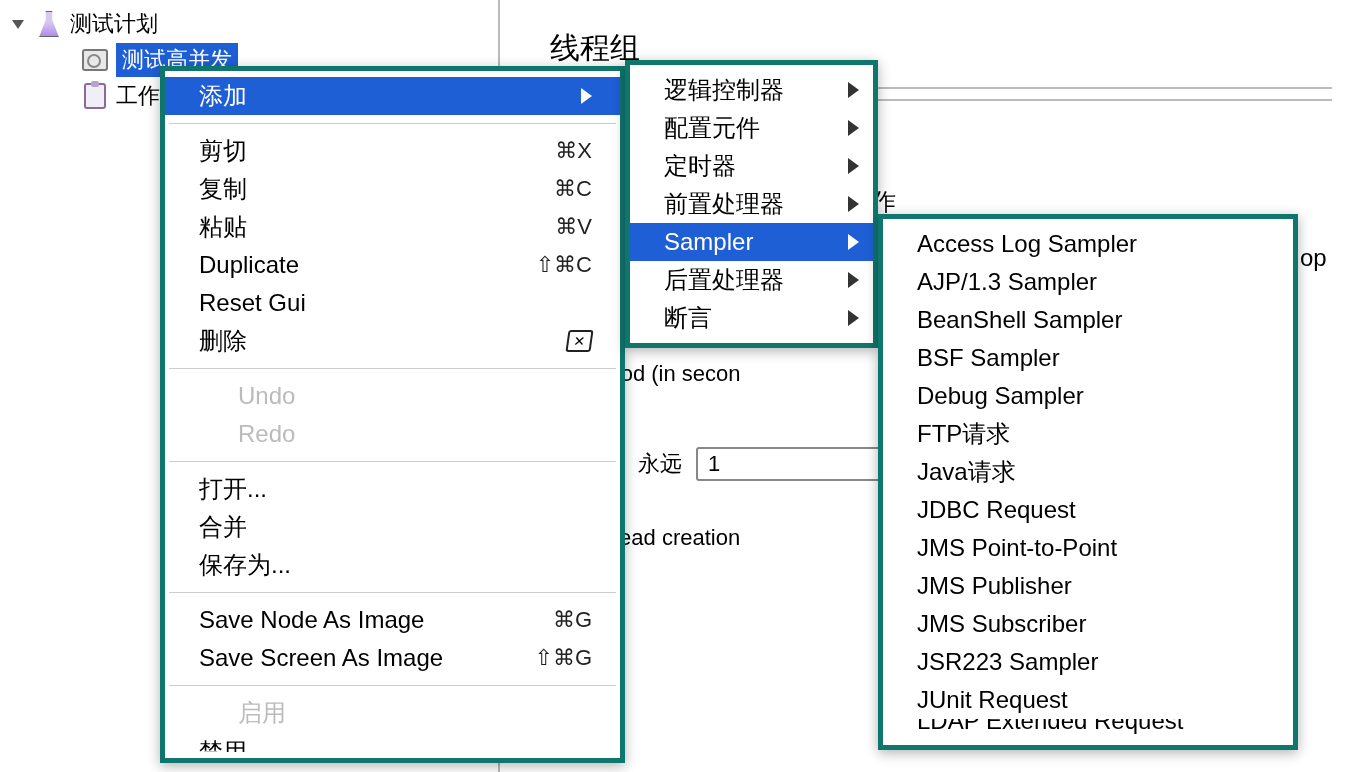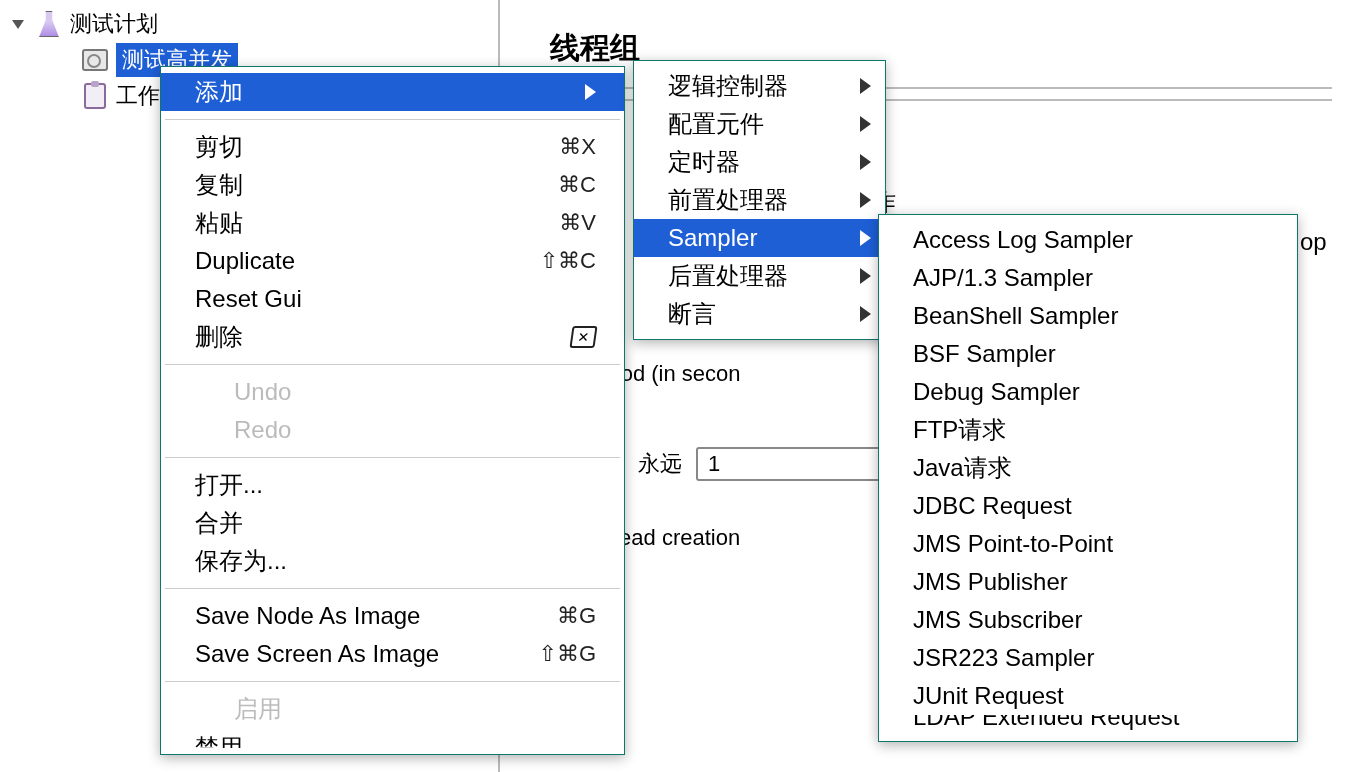--- a/index.html
+++ b/index.html
@@ -77,21 +77,21 @@
     padding: 2px 6px;
   }
 
   .right-panel {
     flex: 1;
     padding: 10px 20px 10px 40px;
     position: relative;
   }
   .panel-title {
     font-size: 30px;
-    font-weight: 700;
+    font-weight: 400;
     margin: 18px 0 18px 10px;
   }
   .panel-hr {
     border: none;
     border-top: 2px solid #bbb;
     margin: 10px 0 4px 0;
   }
   .sub-opts {
     margin-top: 70px;
     font-size: 22px;
@@ -117,21 +117,21 @@
     font-size: 22px;
     background: #fff;
   }
   .delay-row { margin-top: 44px; }
   .sched-row { margin-top: 32px; }
 
   
   .context-menu {
     position: absolute;
     background: #fff;
-    border: 1px solid #0f766e;
+    border: 5px solid #0f766e;
     box-shadow: 0 3px 12px rgba(0,0,0,0.3);
     padding: 6px 0;
     font-size: 24px;
     z-index: 10;
   }
   .menu-item {
     display: flex;
     align-items: center;
     justify-content: space-between;
     padding: 4px 28px 4px 34px;
@@ -154,30 +154,30 @@
     display: inline-block;
     border: 2px solid #222;
     border-radius: 3px;
     padding: 0 5px;
     font-size: 18px;
     line-height: 18px;
     transform: skewX(-8deg);
   }
 
   .menu1 { left: 160px; top: 66px; width: 465px; }
-  .menu2 { left: 625px; top: 60px; width: 253px; margin-left: 8px; }
+  .menu2 { left: 625px; top: 60px; width: 253px; }
   .menu2 .menu-item { padding-right: 14px; }
   .menu3 { left: 878px; top: 214px; width: 420px; }
   .menu3 .menu-item { }
 
   .options-line {
     position: absolute; top: 186px; left: 872px; font-size: 24px;
   }
   .loop-text {
-    position: absolute; top: 228px; left: 1300px; font-size: 24px;
+    position: absolute; top: 244px; left: 1300px; font-size: 24px;
   }
 </style>
 </head>
 <body>
 
 <div class="app">
 
   <div class="tree-panel">
     <div class="tree-row">
       <span class="disclosure"></span>

